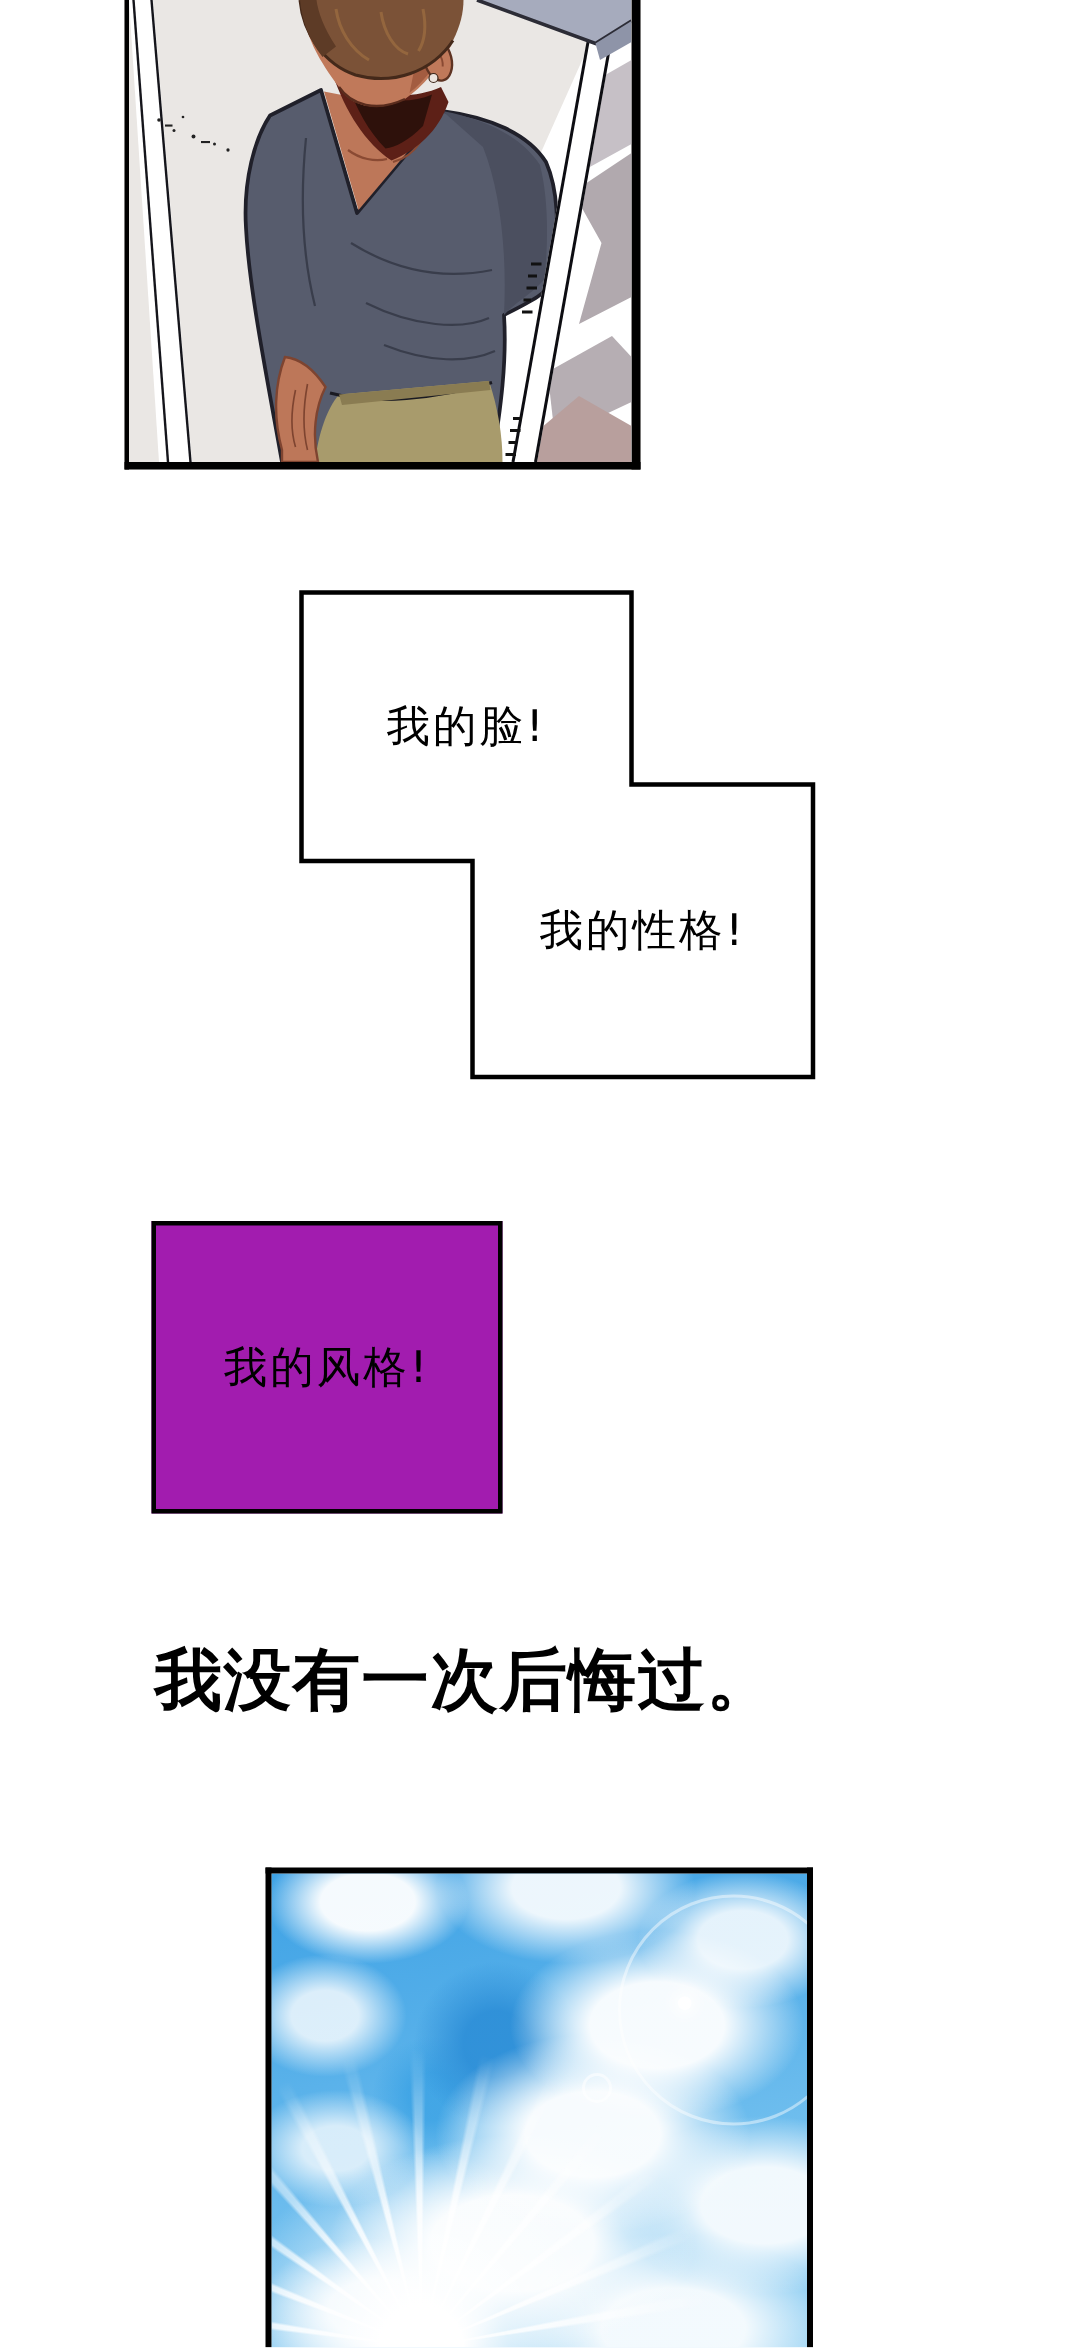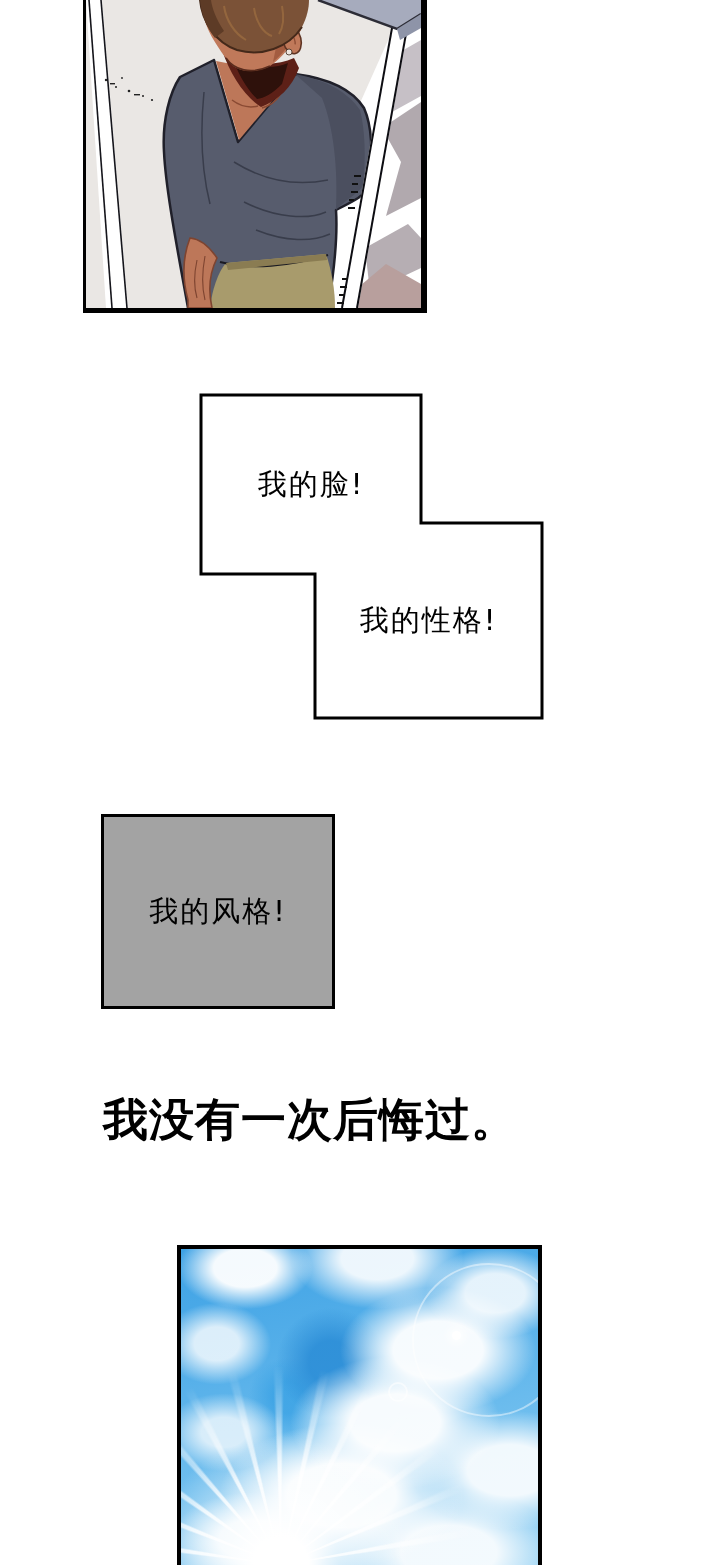--- a/index.html
+++ b/index.html
@@ -21,21 +21,21 @@
   .bubble-union{position:absolute;left:199px;top:393px;width:346px;height:328px;}
   .bubble-text{
     position:absolute;display:flex;align-items:center;justify-content:center;
     font-size:29px;letter-spacing:2px;color:#000;white-space:nowrap;
   }
   .bubble-text.b1{left:201px;top:395px;width:220px;height:179px;}
   .bubble-text.b2{left:315px;top:523px;width:227px;height:195px;}
   
   .box3{
     position:absolute;left:101px;top:814px;width:234px;height:195px;
-    box-sizing:border-box;border:3px solid #000;background:#a3a3a3;
+    box-sizing:border-box;border:3px solid #000;background:#a21caf;
     display:flex;align-items:center;justify-content:center;
     font-size:29px;letter-spacing:2px;white-space:nowrap;
   }
   
   .narration{
     position:absolute;left:0;top:1090px;width:584px;
     padding-left:36px;box-sizing:border-box;
     text-align:center;font-size:45px;font-weight:700;letter-spacing:1px;
     white-space:nowrap;
   }

